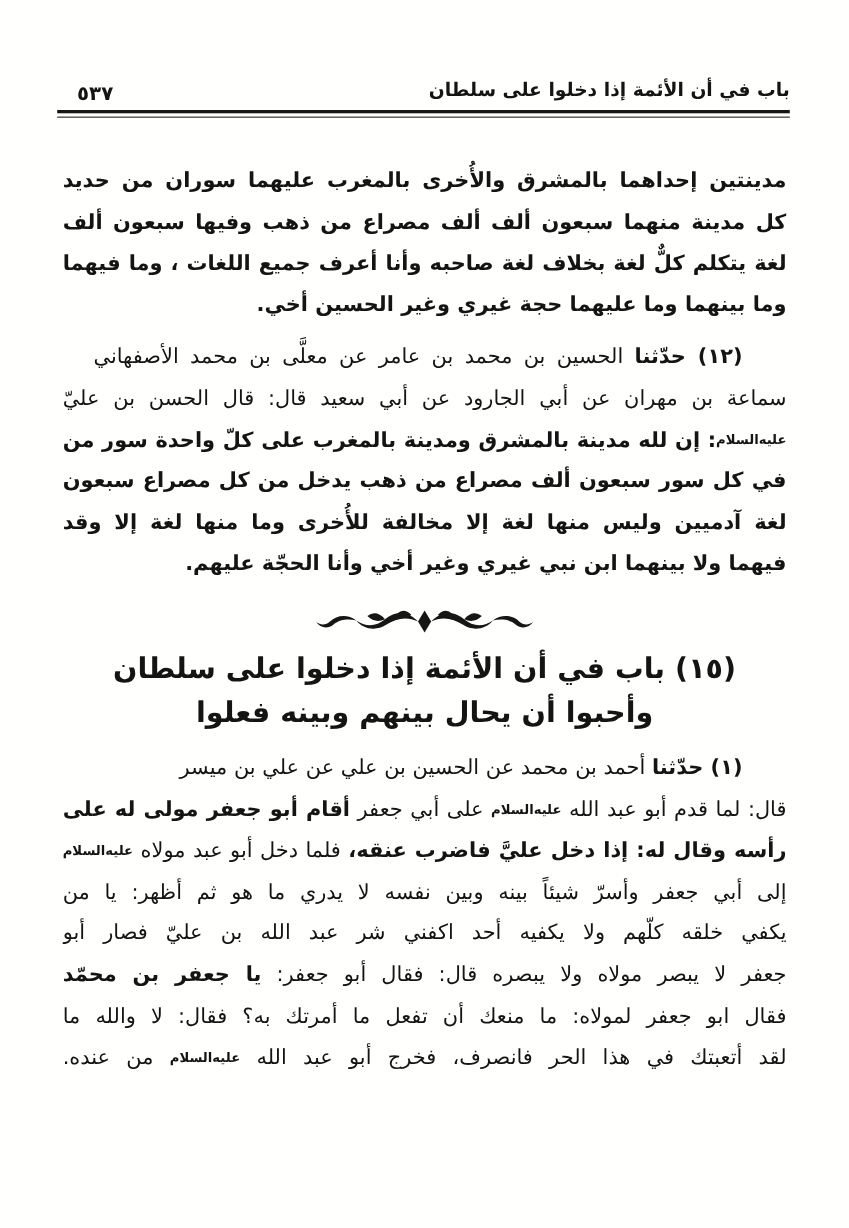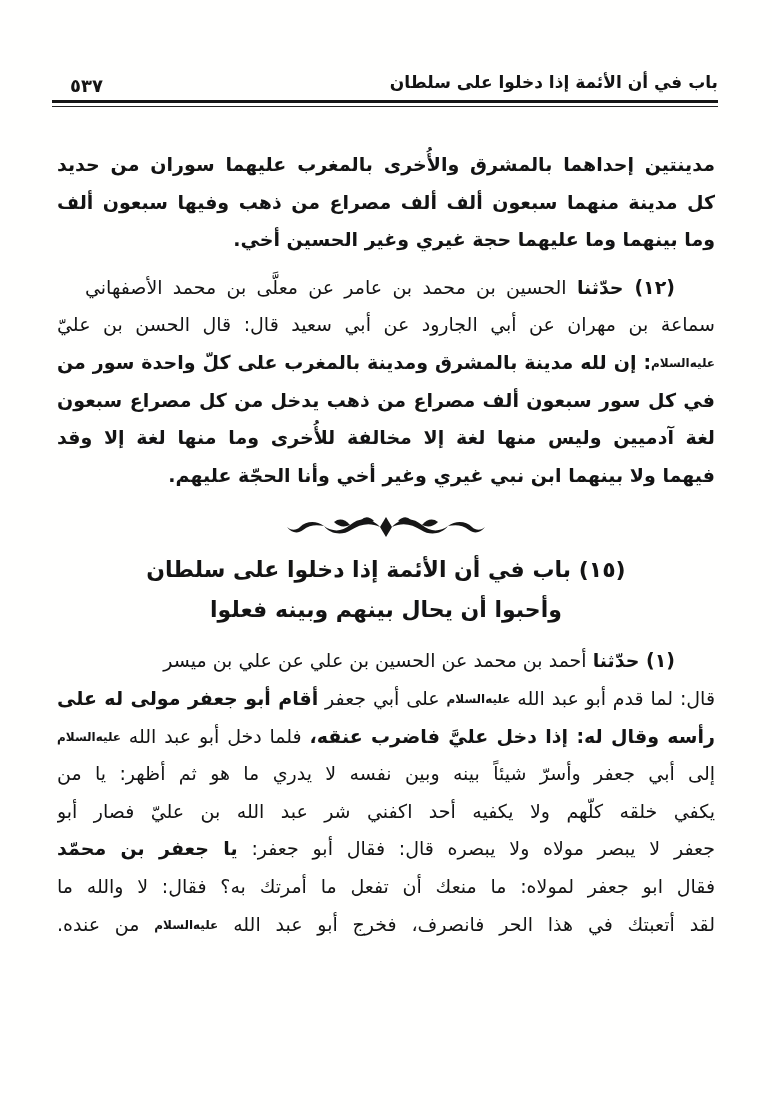--- a/index.html
+++ b/index.html
@@ -88,21 +88,21 @@
     display:flex;
     align-items:center;
     justify-content:center;
   }
   
   .section-heading{
     margin-top:6px;
     text-align:center;
   }
   .section-heading .h-line{
-    font-size:22px;
+    font-size:26px;
     font-weight:700;
     line-height:40px;
     text-align:center;
     text-align-last:center;
   }
 </style>
 </head>
 <body>
 
 <div class="page">
@@ -114,20 +114,21 @@
     </div>
     <div class="header-rule-thick"></div>
     <div class="header-rule-thin"></div>
   </div>
 
   <div class="content">
 
     <div class="para">
       <div class="line bold-line"><span>مدينتين إحداهما بالمشرق والأُخرى بالمغرب عليهما سوران من حديد وعلى</span></div>
       <div class="line bold-line"><span>كل مدينة منهما سبعون ألف ألف مصراع من ذهب وفيها سبعون ألف ألف</span></div>
+      <div class="line bold-line"><span>لغة يتكلم كلٌّ لغة بخلاف لغة صاحبه وأنا أعرف جميع اللغات ، وما فيهما</span></div>
       <div class="line bold-line end"><span>وما بينهما وما عليهما حجة غيري وغير الحسين أخي.</span></div>
     </div>
 
     <div class="para">
       <div class="line indent"><span class="b">(١٢) حدّثنا</span>
         <span>الحسين بن محمد بن عامر عن معلَّى بن محمد الأصفهاني</span></div>
       <div class="line"><span>سماعة بن مهران عن أبي الجارود عن أبي سعيد قال: قال الحسن بن عليّ</span></div>
       <div class="line"><span class="hon">عليه‌السلام</span><span class="b">: إن لله مدينة بالمشرق ومدينة بالمغرب على كلّ واحدة سور من حديد</span></div>
       <div class="line bold-line"><span>في كل سور سبعون ألف مصراع من ذهب يدخل من كل مصراع سبعون ألف</span></div>
       <div class="line bold-line"><span>لغة آدميين وليس منها لغة إلا مخالفة للأُخرى وما منها لغة إلا وقد علمتها ولا</span></div>
@@ -158,21 +159,21 @@
     </div>
 
     <div class="para" style="margin-top:12px;">
       <div class="line indent end"><span class="b">(١) حدّثنا</span>
         <span>أحمد بن محمد عن الحسين بن علي عن علي بن ميسر</span></div>
       <div class="line"><span>قال: لما قدم أبو عبد الله</span>
         <span class="hon">عليه‌السلام</span>
         <span>على أبي جعفر</span>
         <span class="b">أقام أبو جعفر مولى له على</span></div>
       <div class="line"><span class="b">رأسه وقال له: إذا دخل عليَّ فاضرب عنقه،</span>
-        <span>فلما دخل أبو عبد الله</span>
+        <span>فلما دخل أبو عبد مولاه</span>
         <span class="hon">عليه‌السلام</span>
         <span>نظر</span></div>
       <div class="line"><span>إلى أبي جعفر وأسرّ شيئاً بينه وبين نفسه لا يدري ما هو ثم أظهر: يا من</span></div>
       <div class="line"><span>يكفي خلقه كلّهم ولا يكفيه أحد اكفني شر عبد الله بن عليّ فصار أبو</span></div>
       <div class="line"><span>جعفر لا يبصر مولاه ولا يبصره قال: فقال أبو جعفر:</span>
         <span class="b">يا جعفر بن محمّد</span></div>
       <div class="line"><span>فقال ابو جعفر لمولاه: ما منعك أن تفعل ما أمرتك به؟ فقال: لا والله ما</span></div>
       <div class="line"><span>لقد أتعبتك في هذا الحر فانصرف، فخرج أبو عبد الله</span>
         <span class="hon">عليه‌السلام</span>
         <span>من عنده.</span></div>

